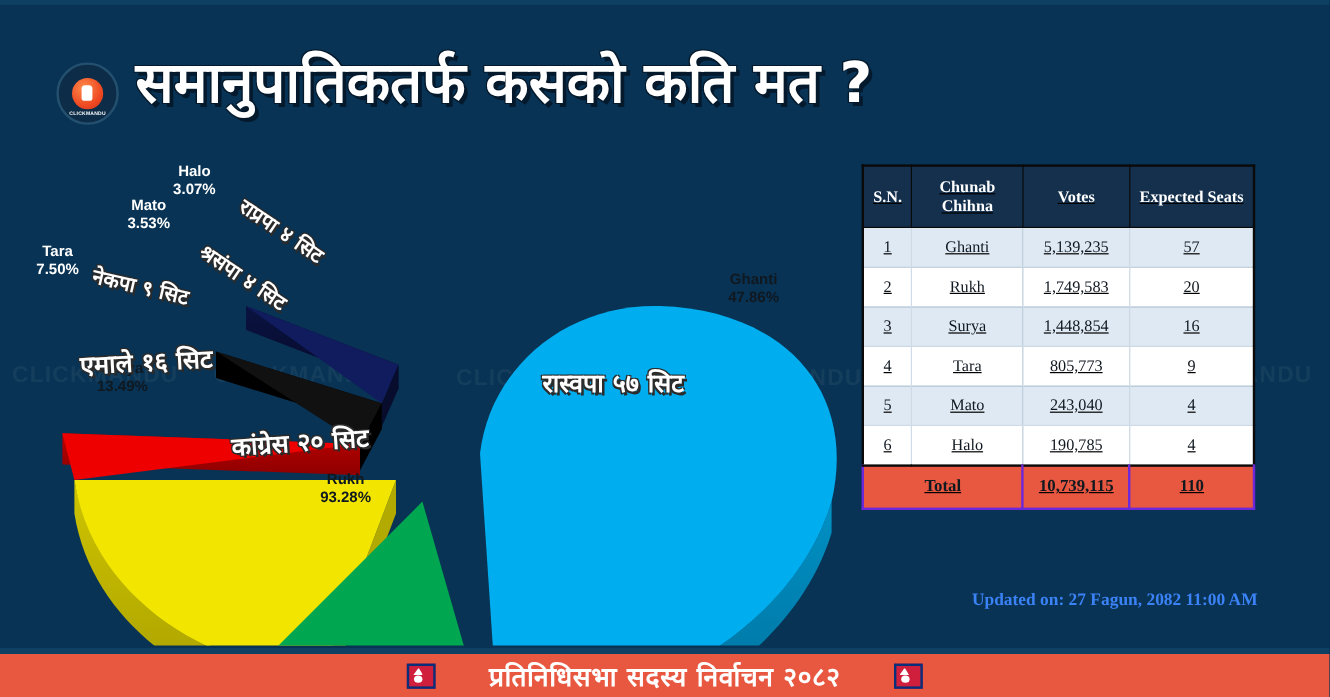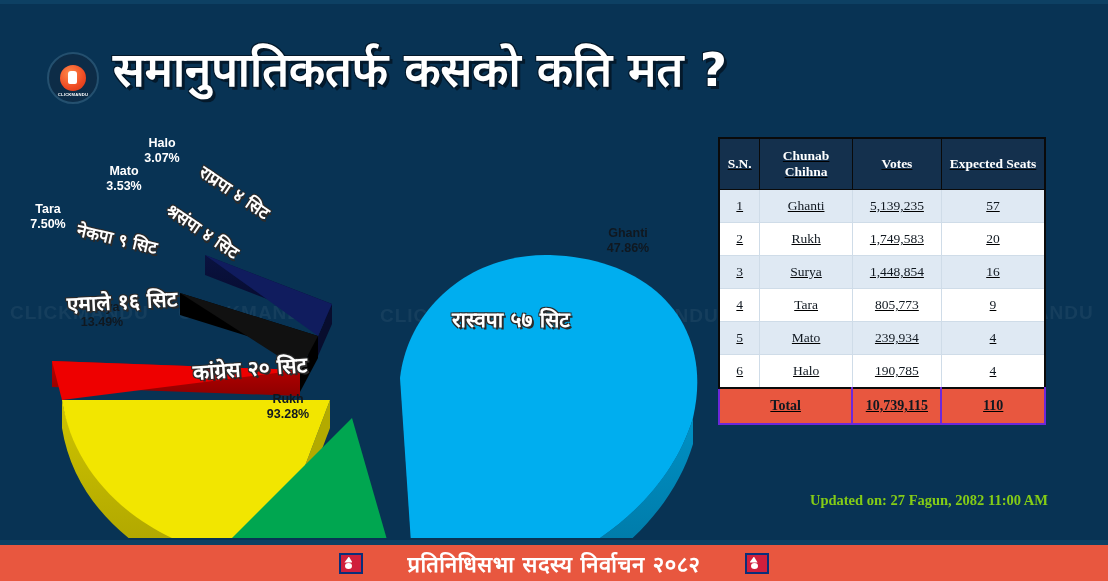--- a/index.html
+++ b/index.html
@@ -86,21 +86,21 @@
   table{border:2px solid #0a0a0a;}
   .c-sn{width:34px;}
   .c-ch{width:96px;}
   .c-vt{width:86px;}
   .c-es{width:108px;}
 
   
   .updated{
     position:absolute;left:718px;top:492px;width:330px;text-align:right;
     font-family:"Liberation Serif","DejaVu Serif",serif;
-    font-size:14.5px;color:#84cc16;font-weight:bold;white-space:nowrap;
+    font-size:14.5px;color:#3b82f6;font-weight:bold;white-space:nowrap;
   }
   .updated span.val{font-weight:bold;}
 
   
   .footer{
     position:absolute;left:0;bottom:0;width:1108px;height:36px;background:#E8573F;
     display:flex;align-items:center;justify-content:center;gap:44px;
   }
   .footer-sep{position:absolute;left:0;bottom:36px;width:1108px;height:5px;background:#0d4063;}
   .flag{
@@ -271,21 +271,21 @@
       </tr>
       <tr>
         <td>4</td>
         <td>Tara</td>
         <td>805,773</td>
         <td>9</td>
       </tr>
       <tr class="alt">
         <td>5</td>
         <td>Mato</td>
-        <td>239,934</td>
+        <td>243,040</td>
         <td>4</td>
       </tr>
       <tr>
         <td>6</td>
         <td>Halo</td>
         <td>190,785</td>
         <td>4</td>
       </tr>
       <tr class="total">
         <td colspan="2">Total</td>

